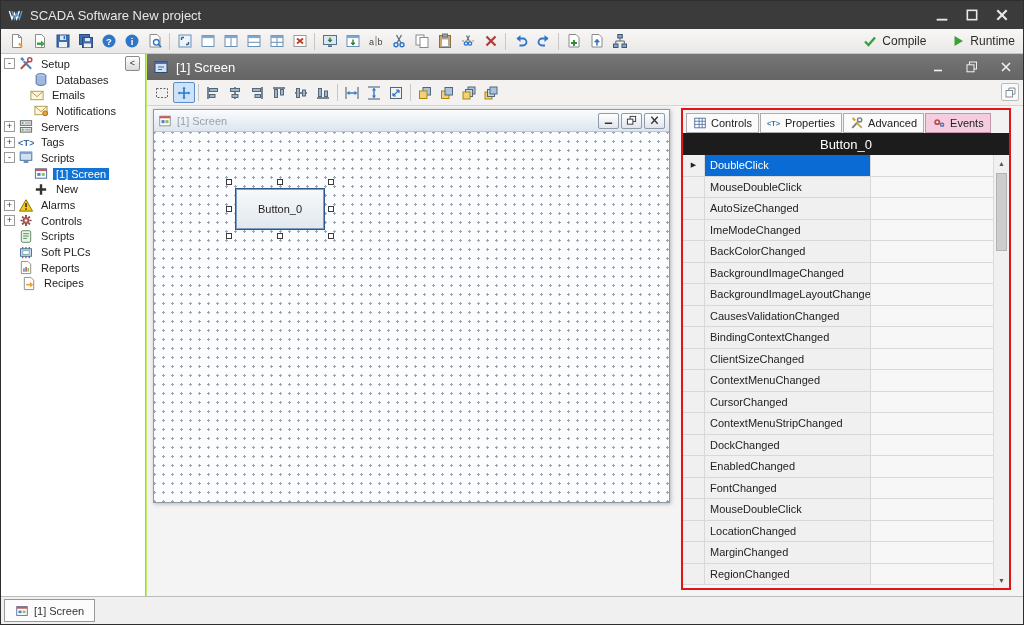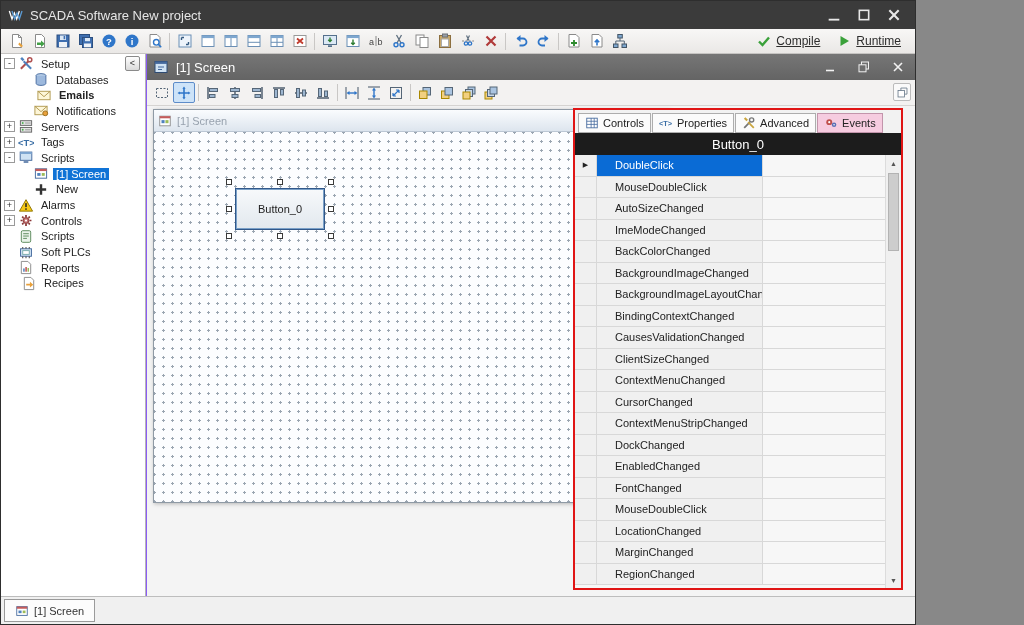--- a/index.html
+++ b/index.html
@@ -1,31 +1,31 @@
 <!DOCTYPE html>
 <html><head>
 <meta charset="utf-8">
 <style>
   * { margin:0; padding:0; box-sizing:border-box; }
   html,body { background:#888; }
   body { font-family:"Liberation Sans", sans-serif; }
-  .app { position:relative; width:916px; height:625px; background:#8b5cf6; border:1px solid #2e2e2e; overflow:hidden; }
+  .app { position:relative; width:1024px; height:625px; background:#bef264; border:1px solid #2e2e2e; overflow:hidden; }
 
   
   .titlebar { position:absolute; left:0; top:0; right:0; height:28px; background:#3b3b3b; display:flex; align-items:center; }
   .logo { width:26px; height:18px; margin-left:7px; display:flex; align-items:center; }
   .app-title { color:#e6e6e6; font-size:13px; margin-left:6px; }
   .win-controls { margin-left:auto; display:flex; margin-right:6px; }
   .wbtn { width:30px; height:26px; display:flex; align-items:center; justify-content:center; cursor:default; }
 
   
   .main-toolbar { position:absolute; top:28px; left:0; right:0; height:25px; background:linear-gradient(#f8f7f6,#eae8e6); border-bottom:1px solid #c6c4c2; display:flex; align-items:center; padding:0 4px; }
   .tbtn { width:23px; height:22px; display:flex; align-items:center; justify-content:center; border-radius:2px; }
   .tsep { width:1px; height:17px; background:#c9c7c5; margin:0 3px; }
-  .toolbar-right { margin-left:auto; display:flex; align-items:center; gap:16px; margin-right:10px; font-size:12px; color:#2d2d2d;text-decoration:underline; }
+  .toolbar-right { margin-left:auto; display:flex; align-items:center; gap:24px; margin-right:4px; font-size:12px; color:#2d2d2d; }
   .trbtn { display:flex; align-items:center; gap:4px; }
   .icon { display:inline-flex; width:16px; height:16px; align-items:center; justify-content:center; }
   .icon svg { width:100%; height:100%; display:block; }
 
   
   .left-panel { position:absolute; top:53px; left:0; width:145px; bottom:28px; background:#fff; border-right:1px solid #b5b5b5; }
   .collapse-btn { position:absolute; top:2px; right:5px; width:15px; height:15px; font-size:9px; line-height:12px; text-align:center; border:1px solid #8a8a8a; background:linear-gradient(#fefefe,#dadada); border-radius:2px; color:#333; z-index:5; }
   .tree { position:absolute; inset:0; padding-top:2px; font-size:11px; color:#222; overflow:hidden; }
   .titem { height:15.7px; display:flex; align-items:center; white-space:nowrap; }
   .expander { width:11px; height:11px; border:1px solid #9a9a9a; background:#fff; font-size:9px; line-height:9px; text-align:center; margin-right:3px; color:#333; flex:none; }
@@ -69,21 +69,21 @@
   
   .right-panel { position:absolute; right:12px; top:2px; width:330px; height:482px; background:#f2f2f2; border:2px solid #e01515; }
   .panel-tabs { position:absolute; top:3px; left:3px; height:20px; display:flex; gap:1px; }
   .ptab { display:flex; align-items:center; gap:4px; padding:0 6px; font-size:11px; border:1px solid #adadad; background:#fbfbfb; color:#222; white-space:nowrap; }
   .ptab .icon { width:14px; height:14px; }
   .ptab.active { background:#f6cce0; border-color:#c295ab; }
   .panel-header { position:absolute; top:23px; left:0; right:0; height:22px; background:#1c1c1c; color:#fff; display:flex; align-items:center; justify-content:center; font-size:13px; }
   .event-grid { position:absolute; top:45px; left:0; right:16px; bottom:0; overflow:hidden; font-size:11px; background:#f7f7f7; }
   .erow { display:flex; height:21.5px; border-bottom:1px solid #d8d8d8; }
   .egutter { width:22px; background:#f0f0f0; border-right:1px solid #d8d8d8; display:flex; align-items:center; justify-content:center; font-size:7px; color:#222; flex:none; }
-  .ename { width:166px; background:#f0f0f0; border-right:1px solid #d8d8d8; display:flex; align-items:center; padding-left:18px; color:#222; flex:none; overflow:hidden; white-space:nowrap;text-align:right; }
+  .ename { width:166px; background:#f0f0f0; border-right:1px solid #d8d8d8; display:flex; align-items:center; padding-left:5px; color:#222; flex:none; overflow:hidden; white-space:nowrap;text-align:right; }
   .evalue { flex:1; background:#f7f7f7; }
   .erow.selected .ename { background:#0a6bd5; color:#fff; }
   .scrollbar { position:absolute; top:45px; right:0; width:16px; bottom:0; background:#f0f0f0; border-left:1px solid #dcdcdc; }
   .sb-up,.sb-down { position:absolute; left:0; right:0; height:16px; display:flex; align-items:center; justify-content:center; font-size:7px; color:#555; }
   .sb-up{top:0}.sb-down{bottom:0}
   .sb-thumb { position:absolute; top:18px; left:2px; right:2px; height:78px; background:#cdcdcd; border:1px solid #b3b3b3; }
 
   
   .statusbar { position:absolute; left:0; right:0; bottom:0; height:28px; background:#f0f0f0; border-top:1px solid #bdbdbd; }
   .status-tab { position:absolute; left:3px; top:2px; height:23px; display:flex; align-items:center; gap:5px; padding:0 10px; background:#fcfcfc; border:1px solid #9a9a9a; font-size:11px; color:#333; }
@@ -396,21 +396,21 @@
         <div class="titem" style="padding-left: 18px;">
           <span class="expander-spacer"></span>
           <span class="icon">
             <svg viewBox="0 0 16 16">
               <ellipse cx="8" cy="3.8" rx="5.2" ry="2.1" fill="#bcd2ea" stroke="#4a6da0"></ellipse>
               <path d="M2.8 3.8v8.4c0 1.15 2.33 2.1 5.2 2.1s5.2-.95 5.2-2.1V3.8" fill="#9db9dd" stroke="#4a6da0"></path>
             </svg>
           </span>
           <span class="tlabel">Databases</span>
         </div>
-        <div class="titem" style="padding-left: 21px; font-weight: bold;">
+        <div class="titem" style="padding-left: 14px;">
           <span class="expander-spacer"></span>
           <span class="icon">
             <svg viewBox="0 0 16 16">
               <rect x="1.5" y="3.5" width="13" height="9" fill="#fdf6d8" stroke="#b0984f"></rect>
               <path d="M1.5 3.5L8 9.2l6.5-5.7" fill="none" stroke="#b0984f"></path>
             </svg>
           </span>
           <span class="tlabel">Emails</span>
         </div>
         <div class="titem" style="padding-left: 18px;">
@@ -853,26 +853,26 @@
               <div class="ename">BackgroundImageChanged</div>
               <div class="evalue"></div>
             </div>
             <div class="erow">
               <div class="egutter"></div>
               <div class="ename">BackgroundImageLayoutChanged</div>
               <div class="evalue"></div>
             </div>
             <div class="erow">
               <div class="egutter"></div>
+              <div class="ename">CausesValidationChanged</div>
+              <div class="evalue"></div>
+            </div>
+            <div class="erow">
+              <div class="egutter"></div>
               <div class="ename">BindingContextChanged</div>
-              <div class="evalue"></div>
-            </div>
-            <div class="erow">
-              <div class="egutter"></div>
-              <div class="ename">CausesValidationChanged</div>
               <div class="evalue"></div>
             </div>
             <div class="erow">
               <div class="egutter"></div>
               <div class="ename">ClientSizeChanged</div>
               <div class="evalue"></div>
             </div>
             <div class="erow">
               <div class="egutter"></div>
               <div class="ename">ContextMenuChanged</div>

